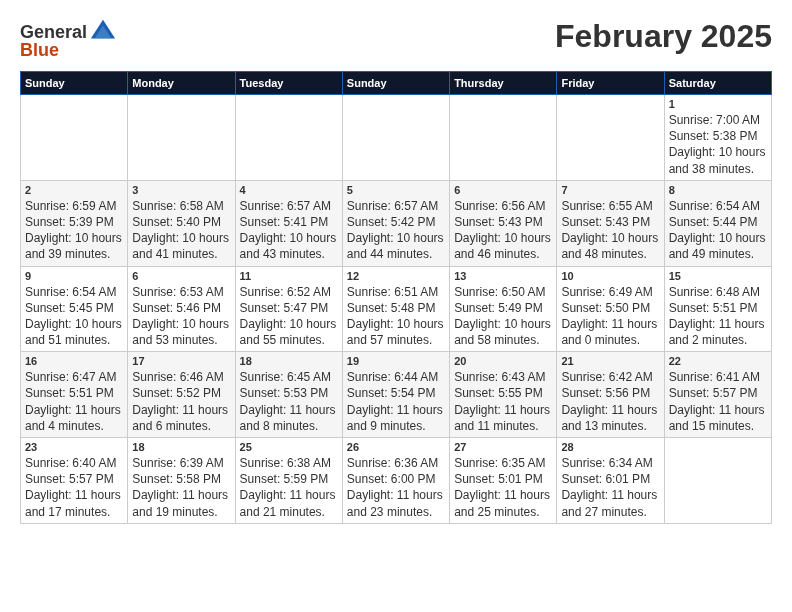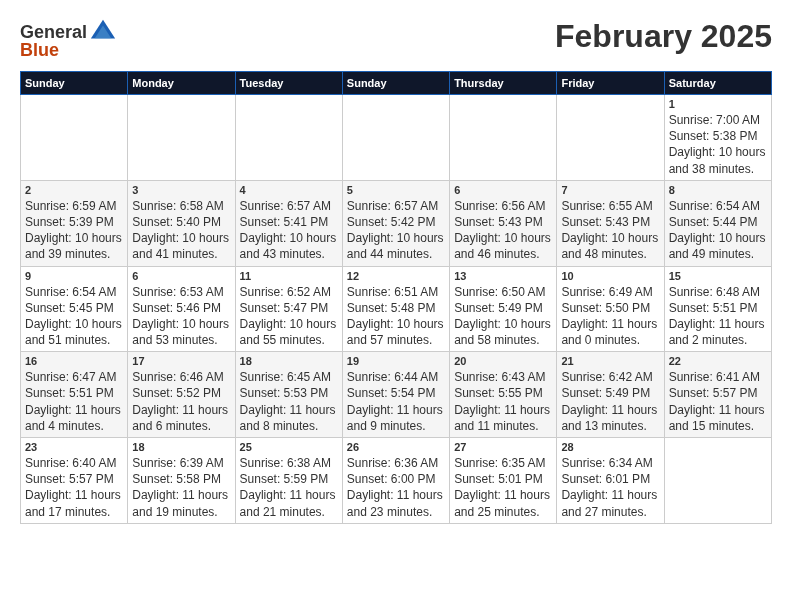--- a/index.html
+++ b/index.html
@@ -259,21 +259,21 @@
           </td>
           <td>
             <span class="day-num">20</span>
             <div class="cell-text">Sunrise: 6:43 AM
 Sunset: 5:55 PM
 Daylight: 11 hours and 11 minutes.</div>
           </td>
           <td>
             <span class="day-num">21</span>
             <div class="cell-text">Sunrise: 6:42 AM
-Sunset: 5:49 PM
+Sunset: 5:56 PM
 Daylight: 11 hours and 13 minutes.</div>
           </td>
           <td>
             <span class="day-num">22</span>
             <div class="cell-text">Sunrise: 6:41 AM
 Sunset: 5:57 PM
 Daylight: 11 hours and 15 minutes.</div>
           </td>
         </tr>
         <tr>

